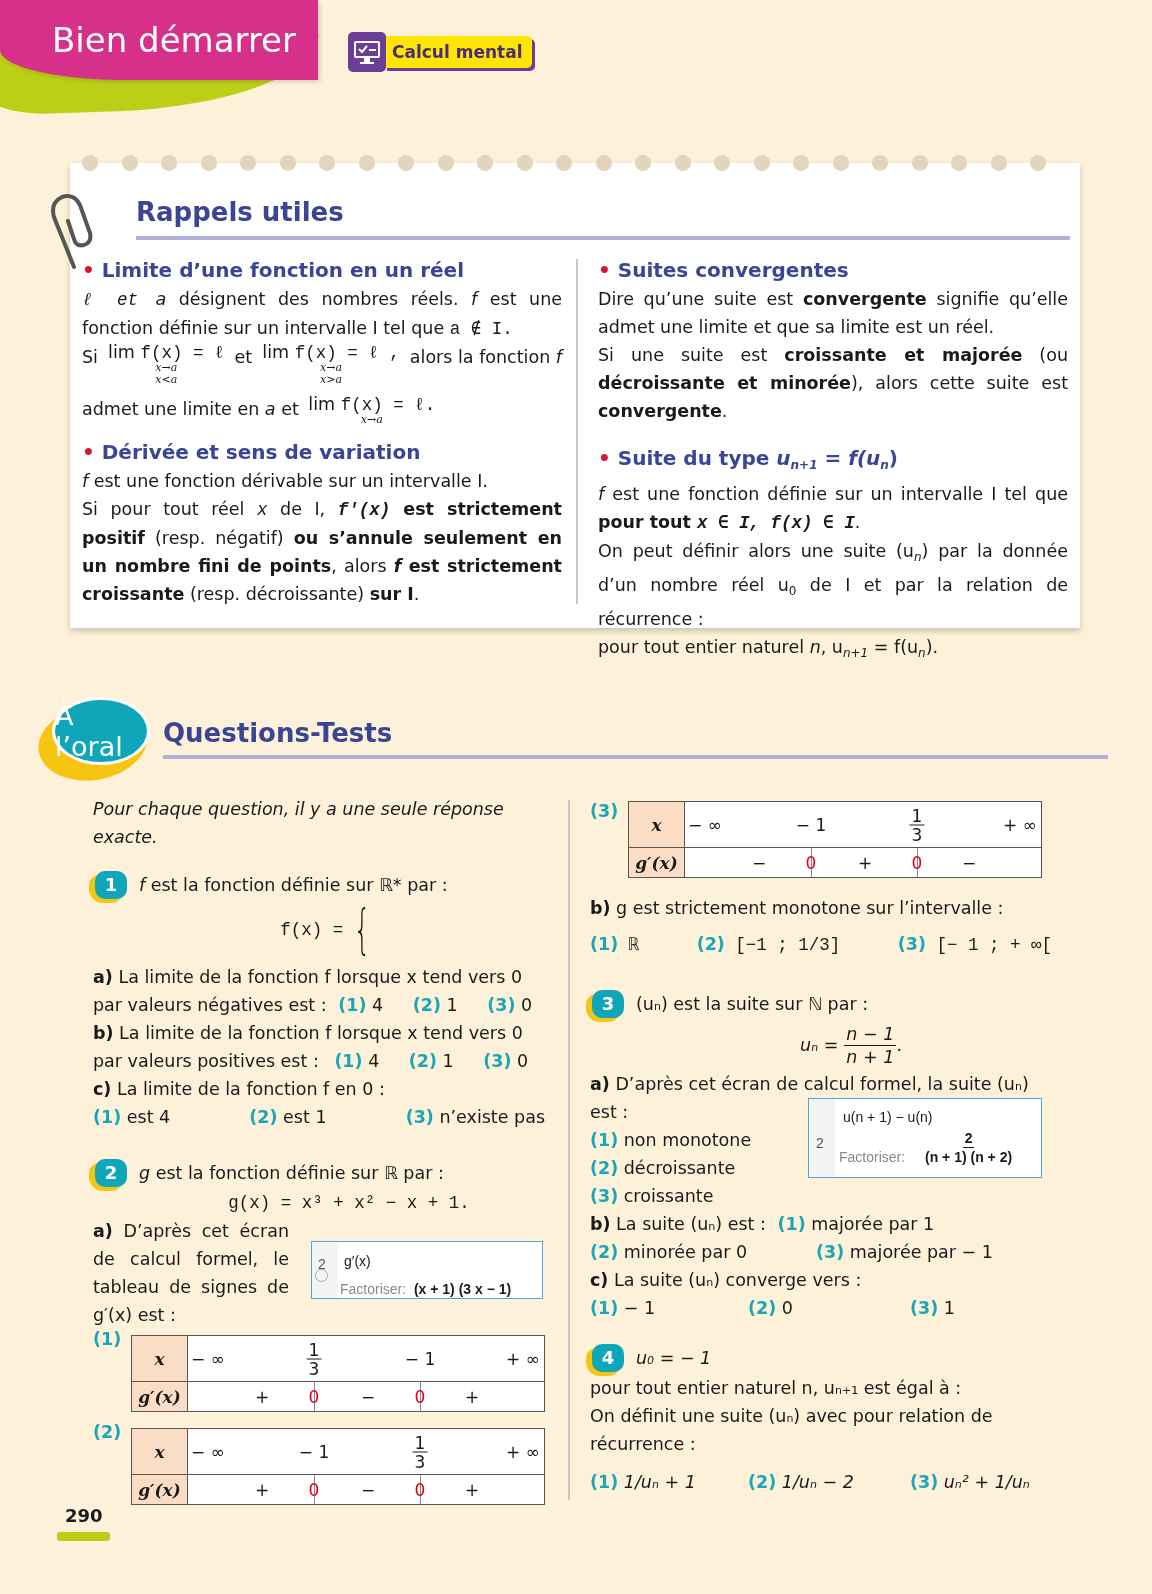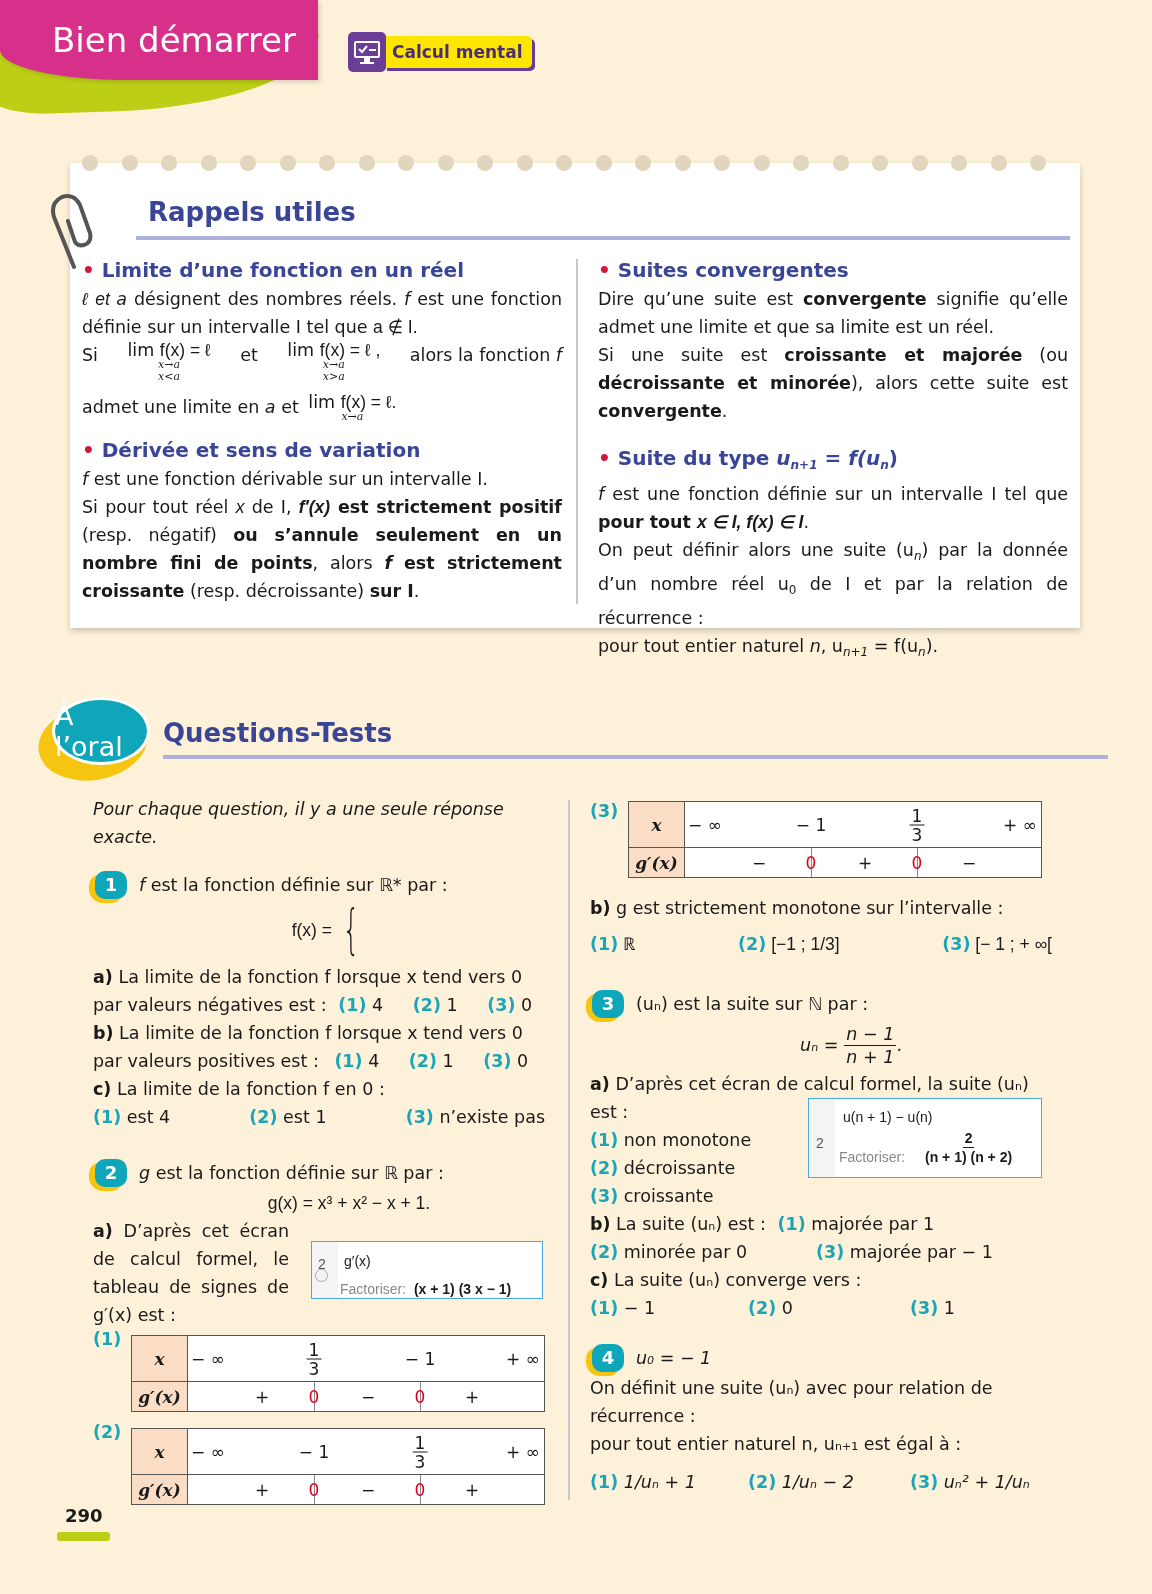--- a/index.html
+++ b/index.html
@@ -5,21 +5,21 @@
   * { box-sizing: border-box; margin: 0; padding: 0; }
   html, body { width: 1152px; height: 1594px; }
   body {
     background: #fdf1d9;
     font-family: "DejaVu Sans", sans-serif;
     color: #1a1a1a;
     position: relative;
     overflow: hidden;
     font-size: 17px;
   }
-  .serif { font-family: Liberation Sans, sans-serif; }
+  .serif { font-family: Liberation Mono, monospace; }
   .it { font-style: italic; }
   .b { font-weight: bold; }
   .teal { color: #1aa5b8; font-weight: bold; }
 
   
   .banner-green {
     position: absolute; left: -20px; top: 40px; width: 340px; height: 70px;
     background: #bccf16; border-radius: 0 0 60% 20% / 0 0 100% 40%;
     transform: rotate(-2deg);
   }
@@ -50,21 +50,21 @@
   .card {
     position: absolute; left: 70px; top: 163px; width: 1010px; height: 465px;
     background: #fff; box-shadow: 0 3px 6px rgba(0,0,0,0.2);
   }
   .holes { position: absolute; top: -8px; left: 12px; right: 0; display: flex; gap: 23.5px; }
   .hole { width: 16px; height: 16px; border-radius: 50%; background: #e2d5bd; }
   .clip {
     position: absolute; left: -22px; top: 18px; width: 46px; height: 90px;
   }
   .card-title {
-    position: absolute; left: 66px; top: 34px; font-size: 26px; font-weight: bold; color: #3a4596; margin-left: 12px;
+    position: absolute; left: 66px; top: 34px; font-size: 26px; font-weight: bold; color: #3a4596;
   }
   .title-rule {
     position: absolute; left: 66px; right: 10px; top: 73px; height: 4px; background: #b0b0dc;
   }
   .col { position: absolute; top: 92px; line-height: 28px; font-size: 17.5px; }
   .col-left { left: 12px; width: 480px; text-align: justify; }
   .col-right { left: 528px; width: 470px; text-align: justify; }
   .col-divider { position: absolute; left: 506px; top: 96px; width: 2px; height: 345px; background: #c8c8c8; }
   .sec-h { color: #3a4596; font-weight: bold; font-size: 20px; line-height: 30px; }
   .sec-h .dot { color: #d6153a; }
@@ -417,22 +417,22 @@
     <div class="opts">
       <span style="width:158px;"><span class="teal">(1)</span><span> − 1</span></span>
       <span style="width:162px;"><span class="teal">(2)</span><span> 0</span></span>
       <span><span class="teal">(3)</span><span> 1</span></span>
     </div>
   </div>
   <div style="height:22px;"></div>
 
   <div>
     <div><span class="qnum"><span class="y"></span><span class="t">4</span></span><span class="it">u₀ = − 1</span></div>
+    <div>pour tout entier naturel n,  uₙ₊₁ est égal à :</div>
     <div>On définit une suite (uₙ) avec pour relation de récurrence :</div>
-    <div>pour tout entier naturel n,  uₙ₊₁ est égal à :</div>
     <div class="opts" style="height:48px;align-items:center;">
       <span style="width:158px;"><span class="teal">(1)</span> <span class="it">1/uₙ + 1</span></span>
       <span style="width:162px;"><span class="teal">(2)</span> <span class="it">1/uₙ − 2</span></span>
       <span><span class="teal">(3)</span> <span class="it">uₙ² + 1/uₙ</span></span>
     </div>
   </div>
 </div>
 
 <div class="page-num">290</div>
 <div class="page-underline"></div>

